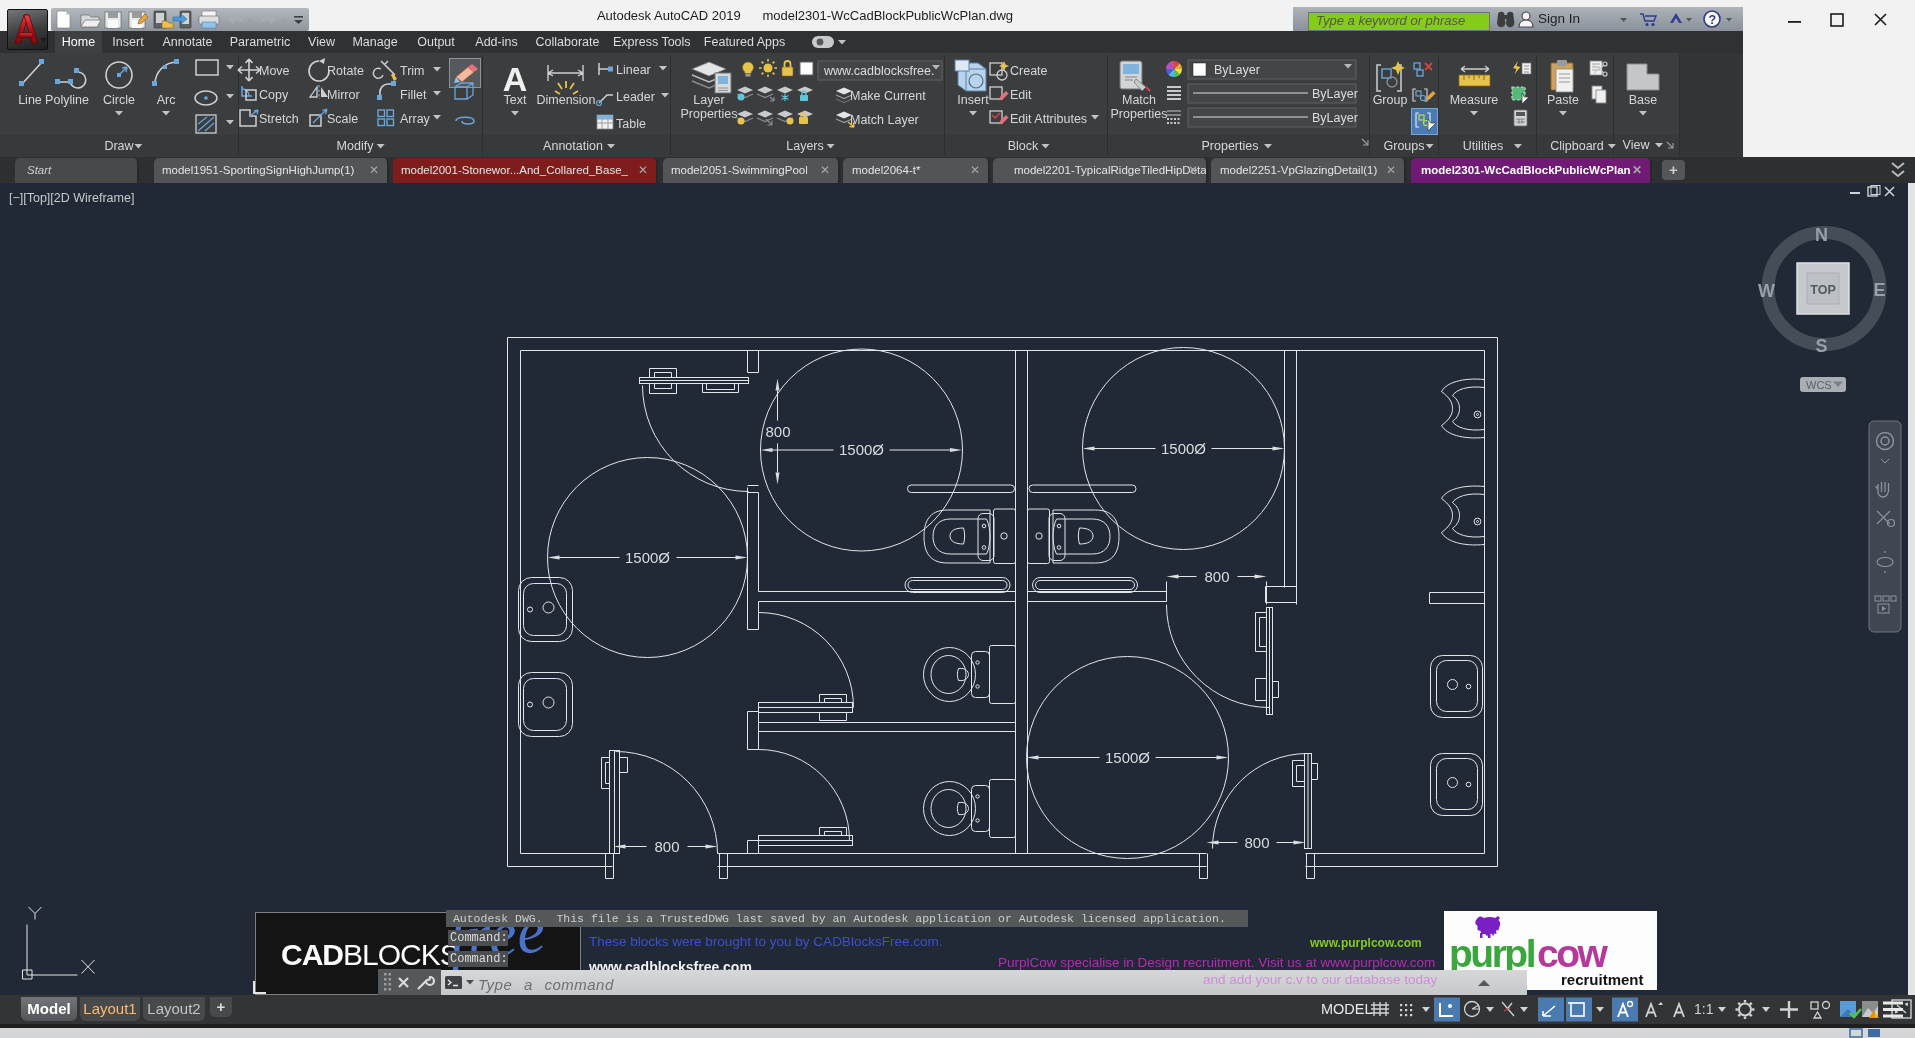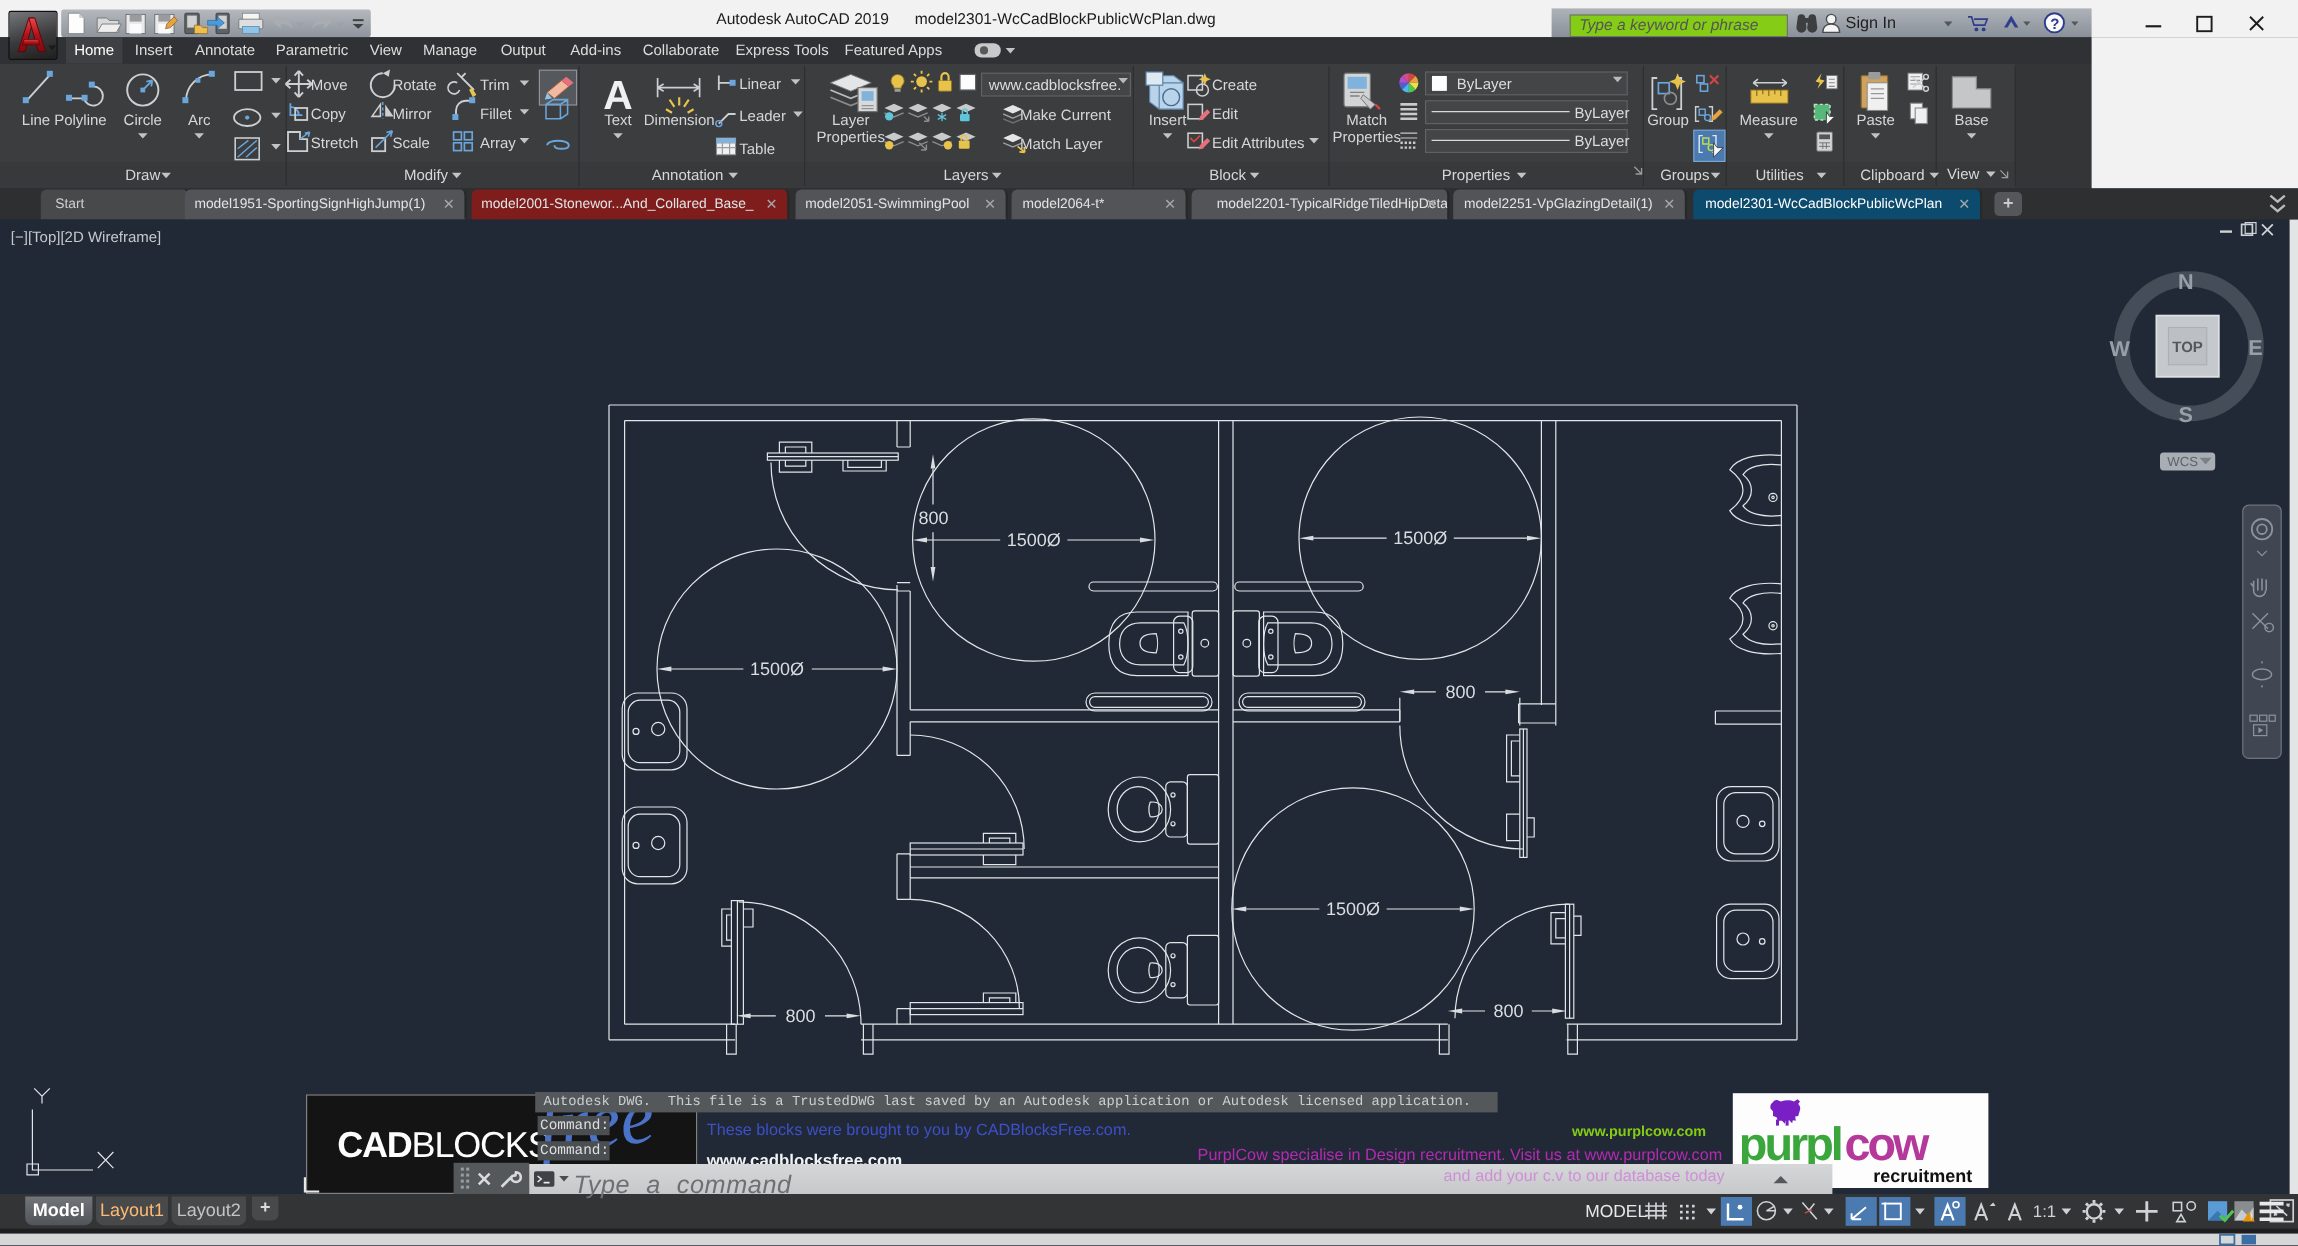--- a/index.html
+++ b/index.html
@@ -396,28 +396,28 @@
       <path d="M1607.9 91 l4 4.5 4 -4.5 z" fill="#c2c3c4"></path>
       <path d="M1627 11 h20 v10 h12 v16 h-32 z" fill="#c4c6c8" stroke="#88898b" stroke-width="1"></path>
       <text x="1643" y="51" font-size="12.5" fill="#d6d7d8" text-anchor="middle" font-weight="normal">Base</text>
       <path d="M1639 58 l4 4.5 4 -4.5 z" fill="#c2c3c4"></path>
       <text x="1636" y="96" font-size="12.5" fill="#d6d7d8" text-anchor="middle" font-weight="normal">View</text>
       <path d="M1655 90 l4 4.5 4 -4.5 z" fill="#c2c3c4"></path>
       <path d="M1668 95 h5 v-5 M1673 95 l-6 -6" stroke="#9a9c9e" stroke-width="1.1" fill="none"></path>
     </svg>
 <div id="ribbon-right-white"></div>
 <div id="filetabs"></div>
-<div class="ftab" style="left:34px;width:124px;background:#47494b;color:#cfd0d1;padding-left:12px;font-weight:normal;border-radius:5px 5px 0 0;border-right:2px solid #26282a;top:158px;height:25px;line-height:25px;">Start</div>
+<div class="ftab" style="left:15px;width:124px;background:#47494b;color:#cfd0d1;padding-left:12px;font-weight:normal;border-radius:5px 5px 0 0;border-right:2px solid #26282a;top:158px;height:25px;line-height:25px;font-style:italic;">Start</div>
 <div class="ftab" style="left:154px;width:235px;background:#525457;color:#e3e4e4;padding-left:8px;font-weight:normal;border-radius:5px 5px 0 0;border-right:2px solid #26282a;top:158px;height:25px;line-height:25px;">model1951-SportingSignHighJump(1)<span class="fx" style="position:absolute;right:8px;top:0">✕</span></div>
 <div class="ftab" style="left:393px;width:265px;background:#7f1d1d;color:#e3e4e4;padding-left:8px;font-weight:normal;border-radius:5px 5px 0 0;border-right:2px solid #26282a;top:158px;height:25px;line-height:25px;">model2001-Stonewor...And_Collared_Base_<span class="fx" style="position:absolute;right:8px;top:0">✕</span></div>
 <div class="ftab" style="left:663px;width:177px;background:#525457;color:#e3e4e4;padding-left:8px;font-weight:normal;border-radius:5px 5px 0 0;border-right:2px solid #26282a;top:158px;height:25px;line-height:25px;">model2051-SwimmingPool<span class="fx" style="position:absolute;right:8px;top:0">✕</span></div>
 <div class="ftab" style="left:843px;width:147px;background:#525457;color:#e3e4e4;padding-left:9px;font-weight:normal;border-radius:5px 5px 0 0;border-right:2px solid #26282a;top:158px;height:25px;line-height:25px;">model2064-t*<span class="fx" style="position:absolute;right:8px;top:0">✕</span></div>
 <div class="ftab" style="left:993px;width:215px;background:#525457;color:#e3e4e4;padding-left:21px;font-weight:normal;border-radius:5px 5px 0 0;border-right:2px solid #26282a;top:158px;height:25px;line-height:25px;">model2201-TypicalRidgeTiledHipDetail<span class="fx" style="position:absolute;right:8px;top:0">✕</span></div>
 <div class="ftab" style="left:1211px;width:195px;background:#525457;color:#e3e4e4;padding-left:9px;font-weight:normal;border-radius:5px 5px 0 0;border-right:2px solid #26282a;top:158px;height:25px;line-height:25px;">model2251-VpGlazingDetail(1)<span class="fx" style="position:absolute;right:8px;top:0">✕</span></div>
-<div class="ftab" style="left:1411px;width:241px;background:#0c4a6e;color:#ffffff;padding-left:10px;font-weight:normal;border-radius:5px 5px 0 0;border-right:2px solid #26282a;top:158px;height:25px;line-height:25px;">model2301-WcCadBlockPublicWcPlan<span class="fx" style="position:absolute;right:8px;top:0">✕</span></div>
+<div class="ftab" style="left:1411px;width:241px;background:#701a75;color:#ffffff;padding-left:10px;font-weight:bold;border-radius:5px 5px 0 0;border-right:2px solid #26282a;top:158px;height:25px;line-height:25px;">model2301-WcCadBlockPublicWcPlan<span class="fx" style="position:absolute;right:8px;top:0">✕</span></div>
 <div class="abs" style="left:1662px;top:160px;width:23px;height:20px;background:#54565a;border-radius:4px;color:#c9cacb;text-align:center;line-height:19px;font-size:15px;font-weight:bold">+</div>
 <svg class="abs" style="left:1888px;top:159px" width="20" height="22" viewBox="0 0 20 22">
       <path d="M4 4 l6 5 6 -5 M4 12 l6 5 6 -5" stroke="#b9babb" stroke-width="2" fill="none"></path>
     </svg>
 <div id="canvas"></div>
 <div id="vplabel">[−][Top][2D Wireframe]</div>
 <div id="scrollbar"></div>
 <svg class="abs" style="left:1845px;top:185px" width="55" height="14" viewBox="0 0 55 14">
       <rect x="5" y="7" width="10" height="2" fill="#cfd2d4"></rect>
       <rect x="23" y="2" width="9" height="9" fill="none" stroke="#cfd2d4" stroke-width="1.4"></rect>
@@ -633,21 +633,21 @@
       <rect x="6" y="14" width="2.5" height="2.5" fill="#9a9da0"></rect>
       <rect x="10.5" y="14" width="2.5" height="2.5" fill="#9a9da0"></rect>
       <rect x="6" y="19" width="2.5" height="2.5" fill="#9a9da0"></rect>
       <rect x="10.5" y="19" width="2.5" height="2.5" fill="#9a9da0"></rect>
       <path d="M21,9 l9,9 M30,9 l-9,9" stroke="#d8dadb" stroke-width="2.2" fill="none"></path>
       <path d="M40,20 l8,-8 M48,12 a4,4 0 1 0 4,-4 l-0.5,2.5 -2.5,0.5 z" fill="none" stroke="#d8dadb" stroke-width="2.2"></path>
       <rect x="67" y="7" width="17" height="13" rx="1.5" fill="#3f4347"></rect>
       <path d="M70,11 l3,2.5 -3,2.5 M75,16.5 h5" stroke="#e8e9ea" stroke-width="1.3" fill="none"></path>
       <path d="M88,11 l4,4.5 4,-4.5 z" fill="#4a4d50"></path>
     </svg>
-<div class="txtov" style="z-index:8;left:478px;top:976px;font-size:21px;font-style:italic;color:#6d7073;letter-spacing:0.5px;word-spacing:7px;">Type a command</div>
+<div class="txtov" style="z-index:8;left:478px;top:976px;font-size:15px;font-style:italic;color:#6d7073;letter-spacing:0.5px;word-spacing:7px;">Type a command</div>
 <svg class="abs" style="left:1470px;top:976px;z-index:8" width="30" height="14" viewBox="0 0 30 14">
       <path d="M8,10 l6,-6 6,6 z" fill="#55585a"></path>
     </svg>
 <div class="txtov" style="left:998px;top:955px;font-size:13.5px;color:#b32ab3;">PurplCow specialise in Design recruitment. Visit us at www.purplcow.com</div>
 <div class="txtov" style="left:1203px;top:972px;font-size:13.5px;color:#cf8fd8;z-index:8;">and add your c.v to our database today</div>
 <div id="purplcow"></div>
 <svg class="abs" style="left:1444px;top:911px;z-index:6" width="213" height="79" viewBox="0 0 213 79">
       <path d="M33,8 c1,-2 3,-3 5,-2 l2,1 c4,-1.5 8,-1.5 11,0 l3,-2 2,2 -1.5,2 c1.5,1.5 2,3 1.5,5 l-1.5,5 -2.5,0.5 0.5,3.5 -2.5,-0.5 -0.5,2.5 -2.5,-2.5 -3,0.5 -0.5,2.5 -2.5,-2.5 -3.5,0 -1,-3 -3,-1 0,-4 -2,-2 c-0.5,-2 0,-4 1.5,-5 z" fill="#7a1fc4"></path>
       <rect x="36" y="22" width="2.5" height="5" fill="#7a1fc4"></rect>
       <rect x="44" y="22" width="2.5" height="5" fill="#7a1fc4"></rect>

